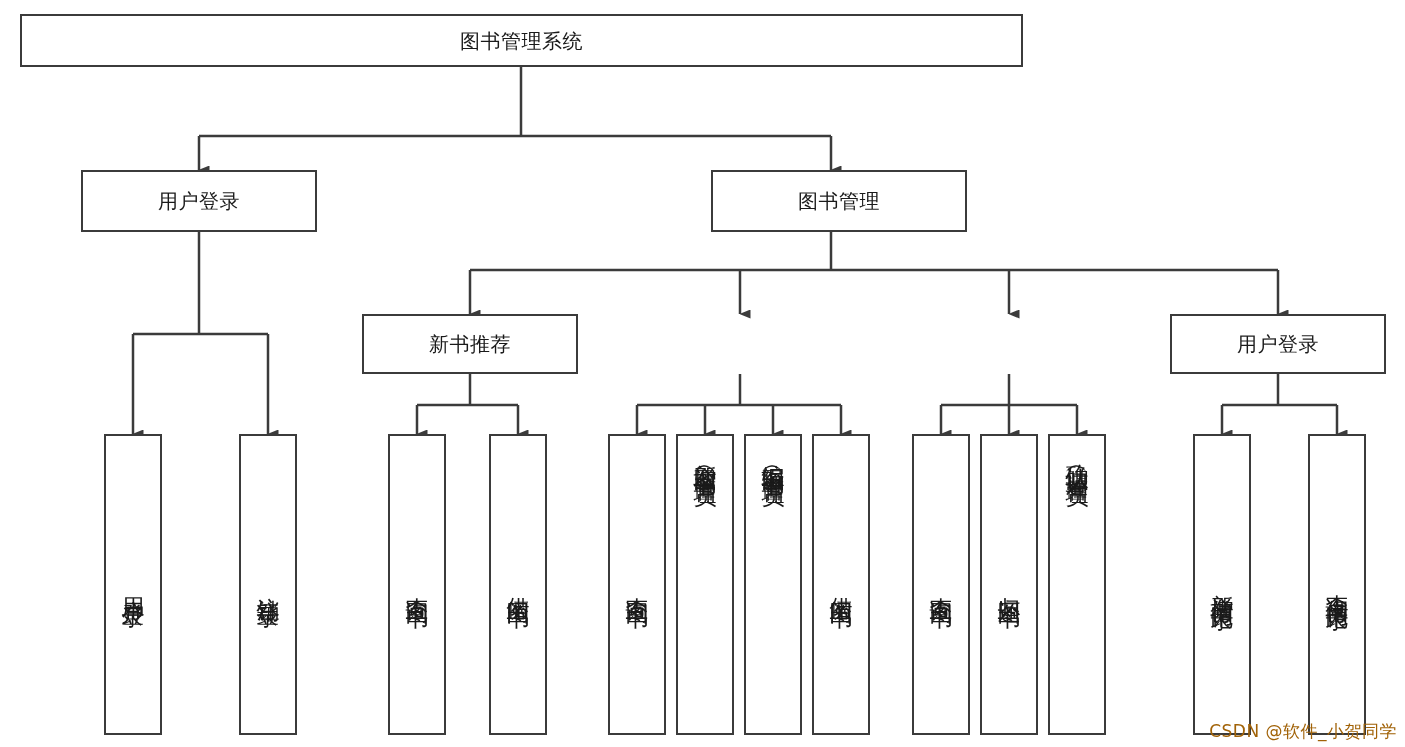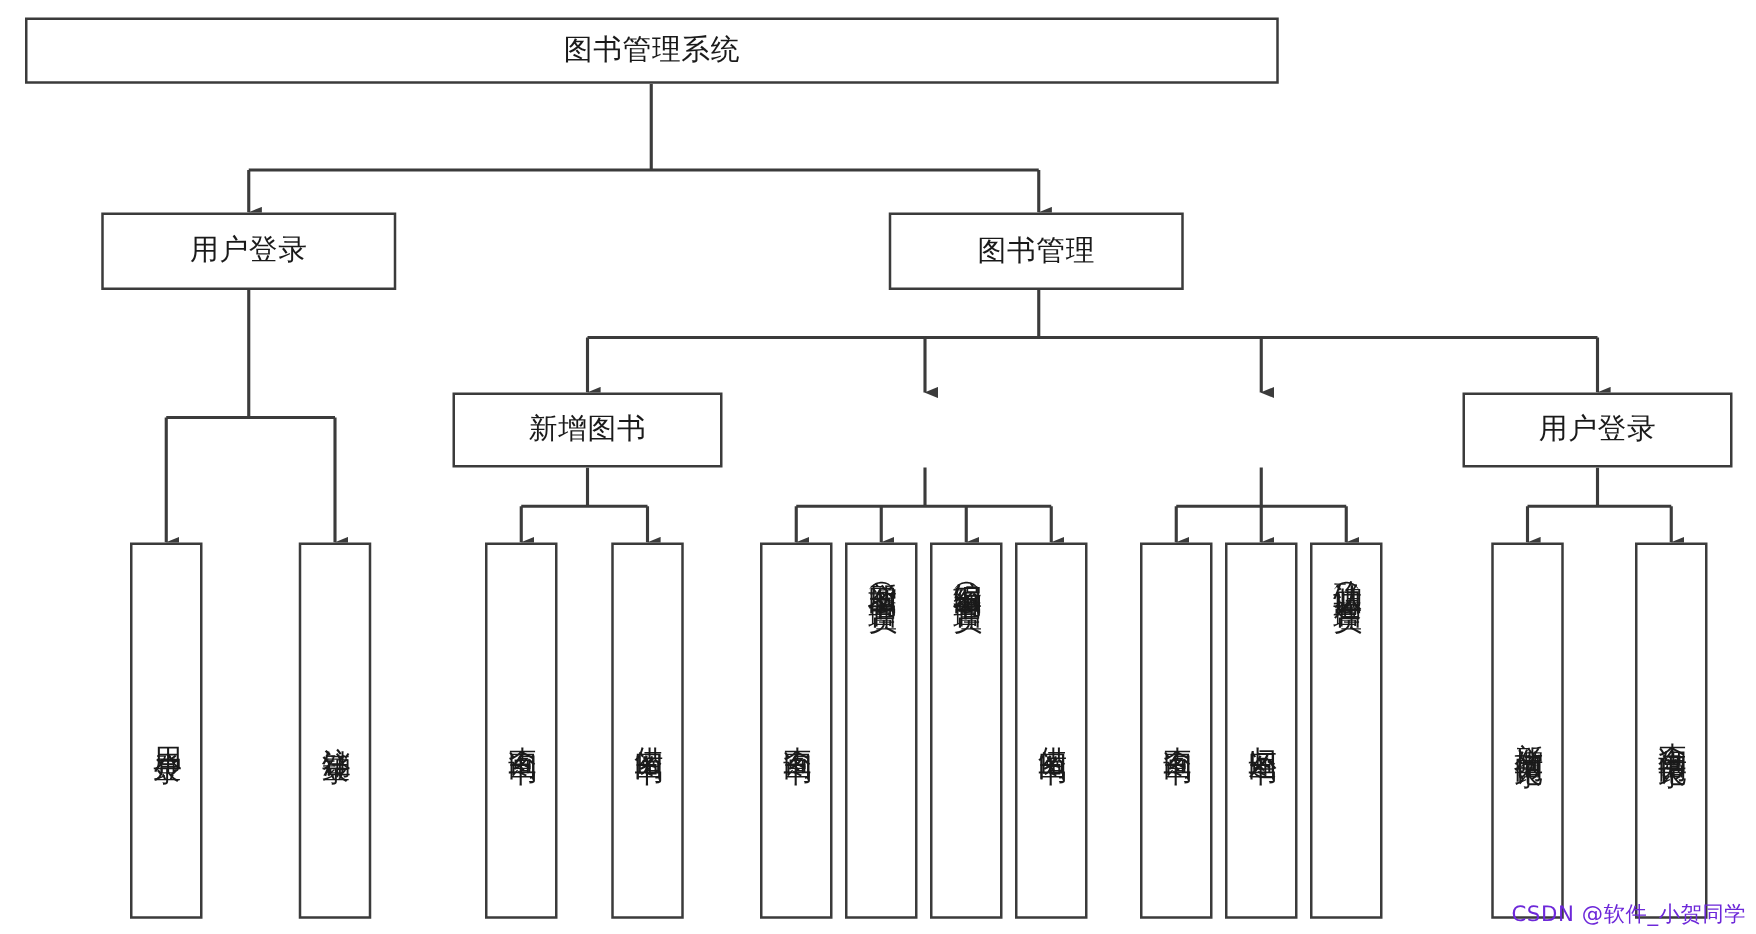--- a/index.html
+++ b/index.html
@@ -29,21 +29,21 @@
     position: absolute;
     box-sizing: border-box;
     background: #ffffff;
     border: 2.5px solid #3b3b3b;
     display: flex;
     align-items: center;
     justify-content: center;
     color: #1a1a1a;
   }
   .node.horiz .label {
-    font-size: 23px;
+    font-size: 20px;
     line-height: 1.2;
     letter-spacing: 0.5px;
     white-space: nowrap;
   }
   .node.vert {
     align-items: flex-start;
     justify-content: center;
     padding-top: 10px;
   }
   .node.vert .label {
@@ -56,21 +56,21 @@
   }
   .node.vert.center-text {
     align-items: center;
     padding-top: 0;
   }
   .watermark {
     position: absolute;
     right: 8px;
     bottom: 4px;
     font-size: 17px;
-    color: #6d28d9;
+    color: #a16207;
     letter-spacing: 0.5px;
     white-space: nowrap;
   }
 </style>
 </head>
 <body>
 
 <div id="canvas">
 
   <svg class="wires" viewBox="0 0 1405 747" xmlns="http://www.w3.org/2000/svg">
@@ -123,26 +123,26 @@
     </g>
   </svg>
 
   <div class="node horiz" style="left:20px; top:14px; width:1003px; height:53px;">
     <span class="label">图书管理系统</span>
   </div>
 
   <div class="node horiz" style="left:81px; top:170px; width:236px; height:62px;">
     <span class="label">用户登录</span>
   </div>
-  <div class="node horiz" style="left:711px; top:170px; width:236px; height:62px;font-family:Liberation Serif, serif;">
+  <div class="node horiz" style="left:711px; top:170px; width:256px; height:62px;">
     <span class="label">图书管理</span>
   </div>
 
   <div class="node horiz" style="left:362px; top:314px; width:216px; height:60px;">
-    <span class="label">新增图书</span>
+    <span class="label">新书推荐</span>
   </div>
   <div class="node horiz" style="left:1170px; top:314px; width:216px; height:60px;">
     <span class="label">用户登录</span>
   </div>
 
   <div class="node vert center-text" style="left:104px; top:434px; width:58px; height:301px;">
     <span class="label">用户登录</span>
   </div>
   <div class="node vert center-text" style="left:239px; top:434px; width:58px; height:301px;">
     <span class="label">注销登录</span>

